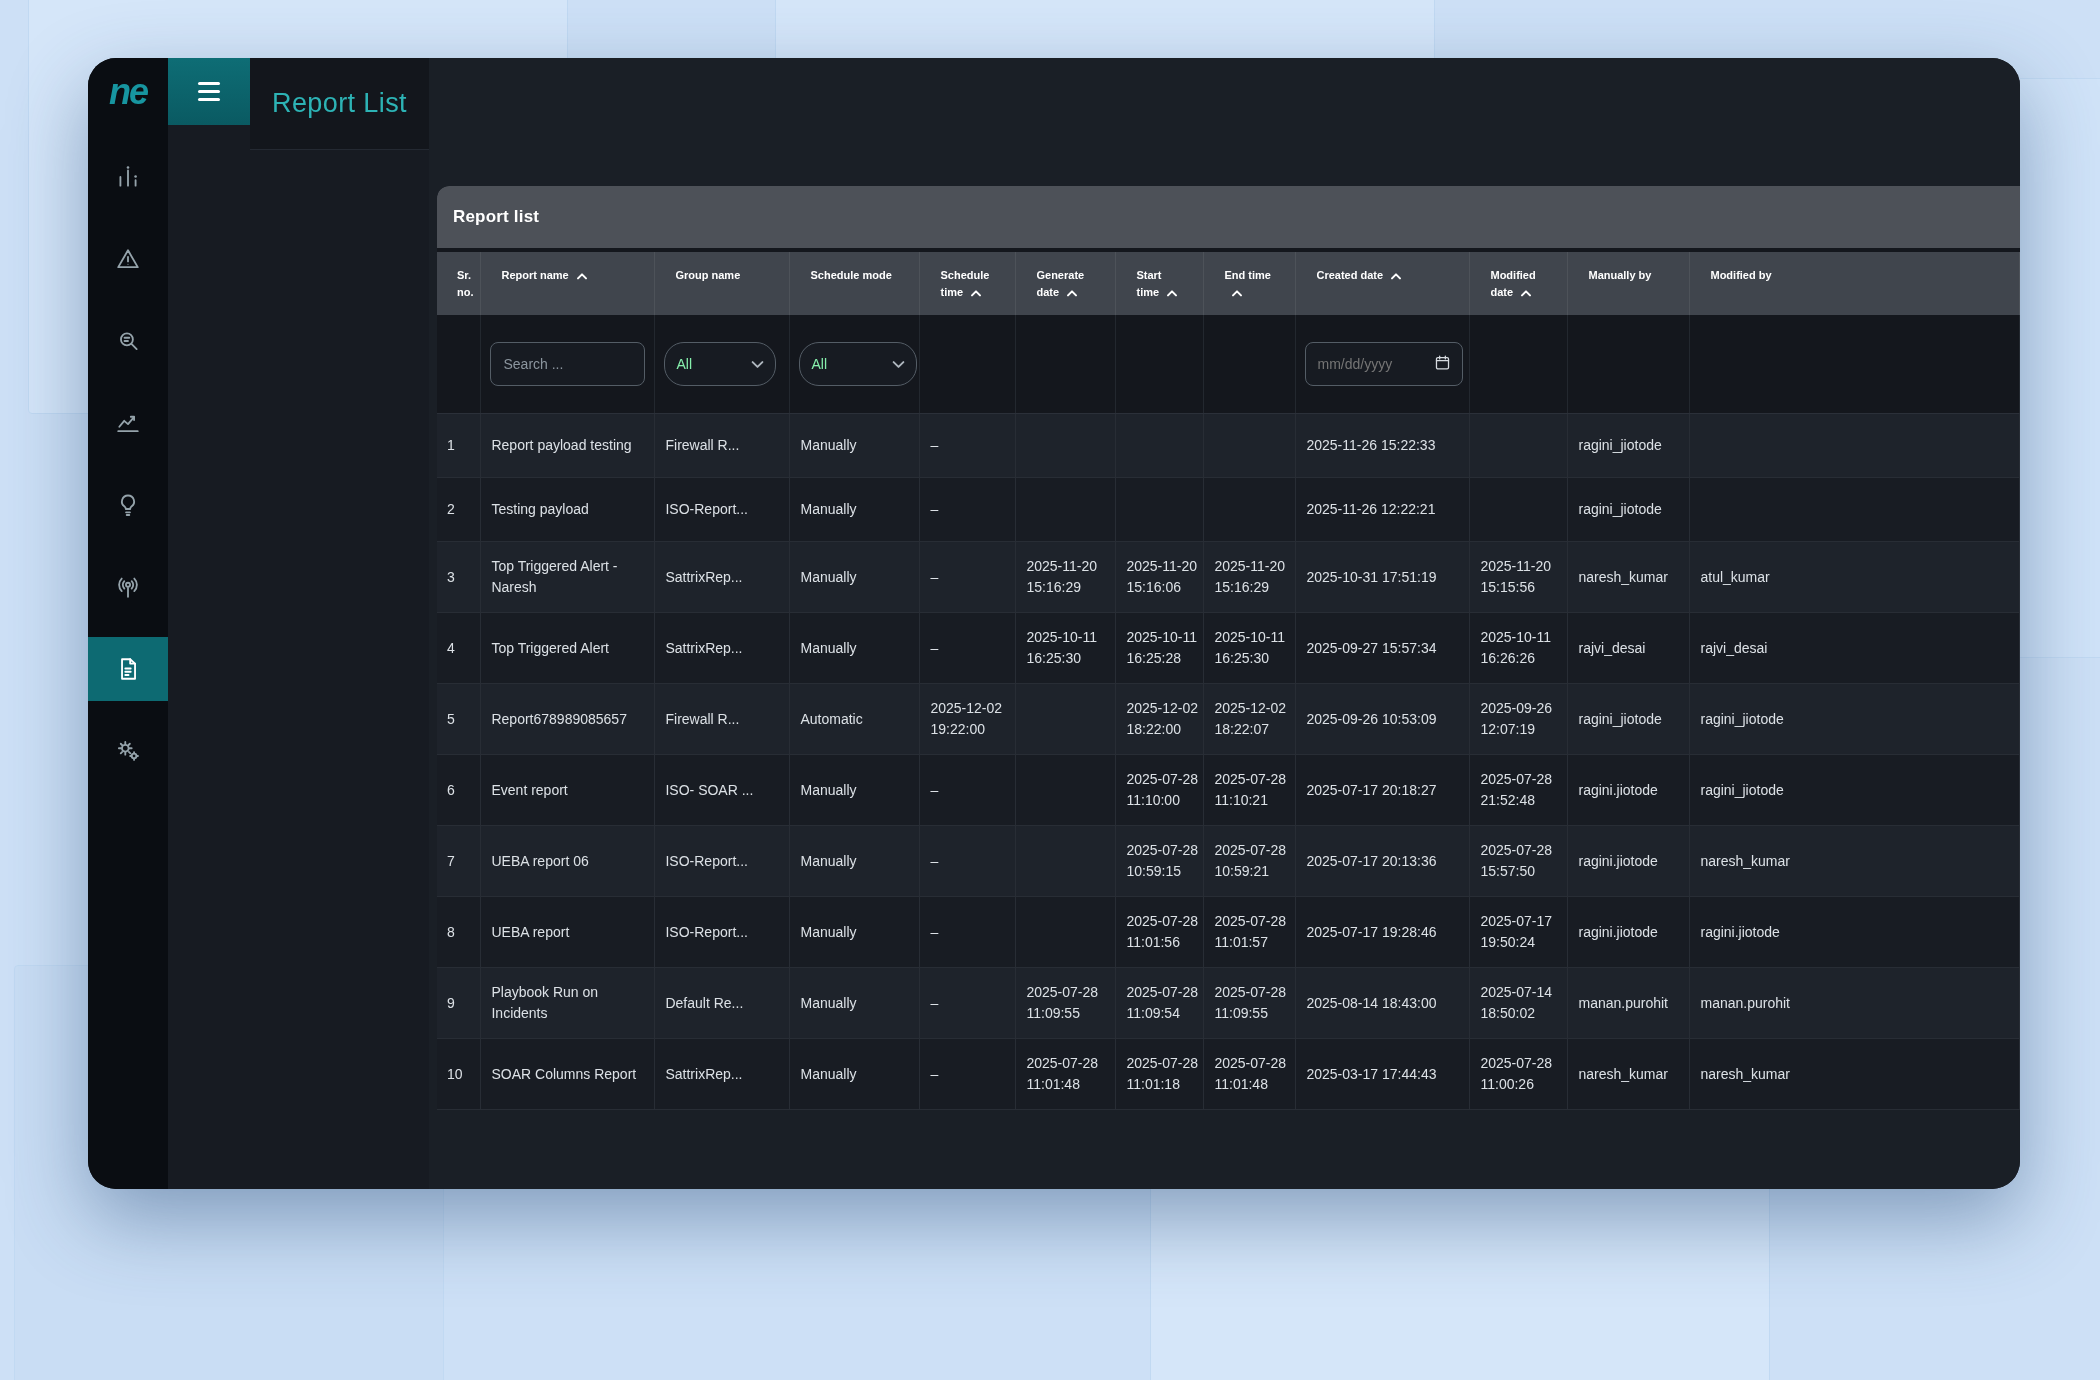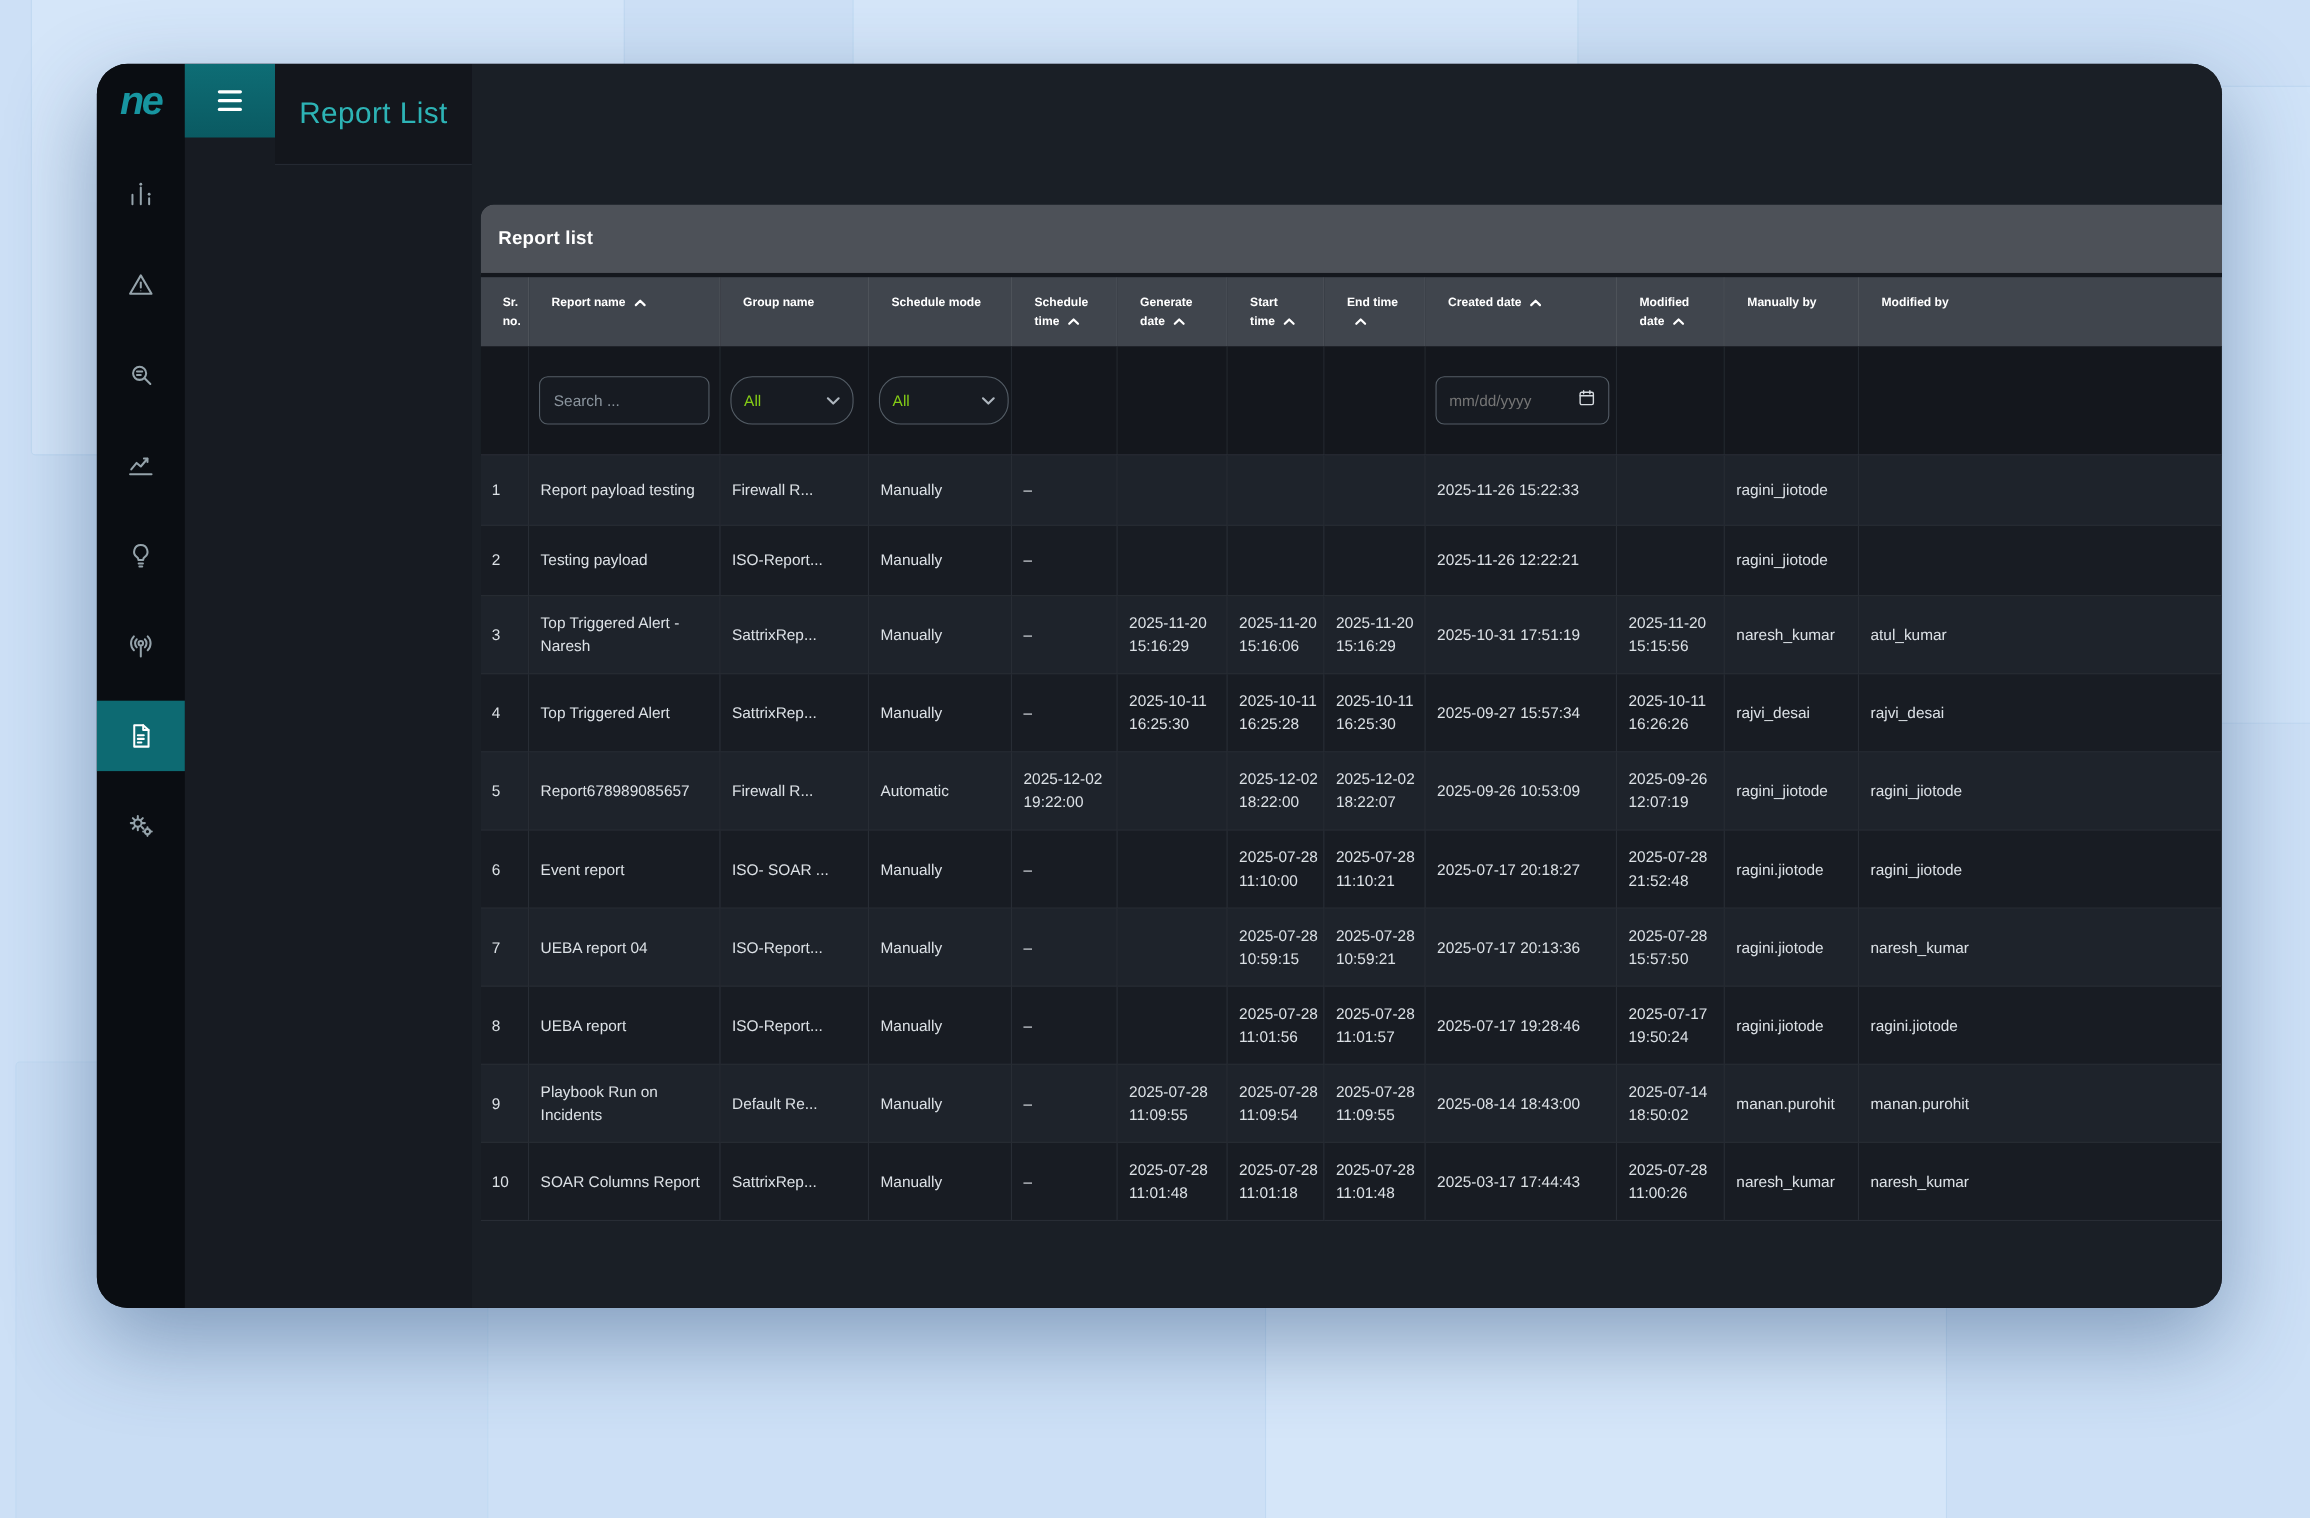--- a/index.html
+++ b/index.html
@@ -68,21 +68,21 @@
     border-right:1px solid #23282f;border-bottom:1px solid #2b3039;
   }
   .text-field{
     width:100%;height:44px;background:#171b22;border:1px solid #545d66;border-radius:8px;
     color:#ccd3d9;padding:0 12px;font-size:14px;font-family:inherit;outline:none;
   }
   .text-field::placeholder{color:#8b959e}
   .select-field{
     display:flex;align-items:center;justify-content:space-between;height:44px;
     border:1px solid #545d66;border-radius:20px;padding:0 11px;background:#171b22;
-    color:#84cc16;font-size:14px;cursor:pointer;
+    color:#86efac;font-size:14px;cursor:pointer;
   }
   .select-group{width:112px}
   .select-mode{width:118px}
   .date-field{
     display:flex;align-items:center;justify-content:space-between;height:44px;width:158px;
     border:1px solid #545d66;border-radius:8px;padding:0 11px;background:#171b22;
   }
   .date-field input{border:none;background:none;color:#8b959e;width:104px;font-size:14px;font-family:inherit;outline:none}
 
   tbody td{
@@ -373,21 +373,21 @@
                 <td></td>
                 <td>2025-07-28 11:10:00</td>
                 <td>2025-07-28 11:10:21</td>
                 <td>2025-07-17 20:18:27</td>
                 <td>2025-07-28 21:52:48</td>
                 <td>ragini.jiotode</td>
                 <td>ragini_jiotode</td>
               </tr>
               <tr>
                 <td>7</td>
-                <td>UEBA report 04</td>
+                <td>UEBA report 06</td>
                 <td>ISO-Report...</td>
                 <td>Manually</td>
                 <td>–</td>
                 <td></td>
                 <td>2025-07-28 10:59:15</td>
                 <td>2025-07-28 10:59:21</td>
                 <td>2025-07-17 20:13:36</td>
                 <td>2025-07-28 15:57:50</td>
                 <td>ragini.jiotode</td>
                 <td>naresh_kumar</td>

